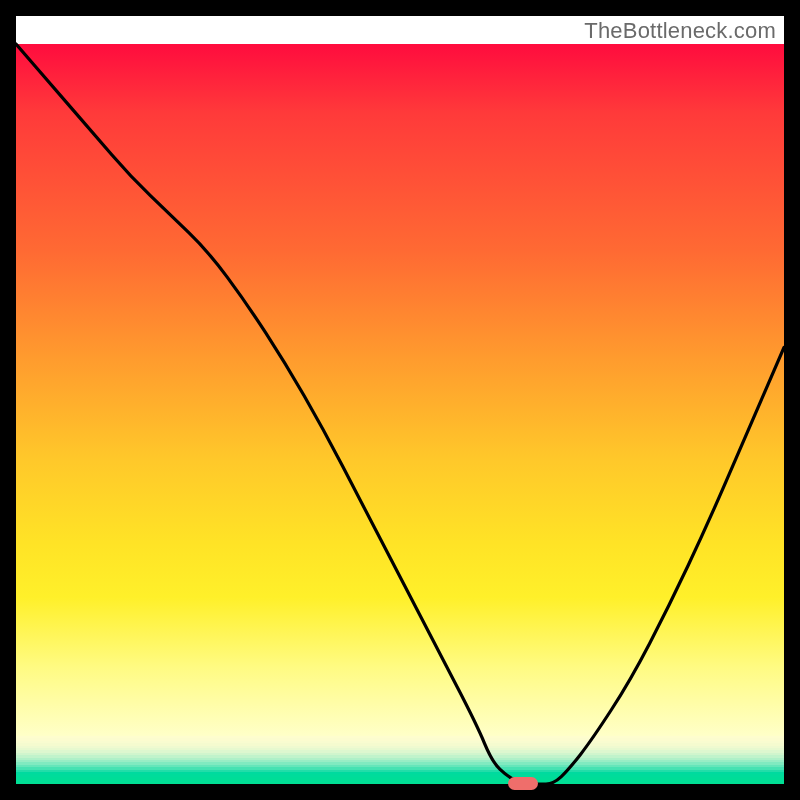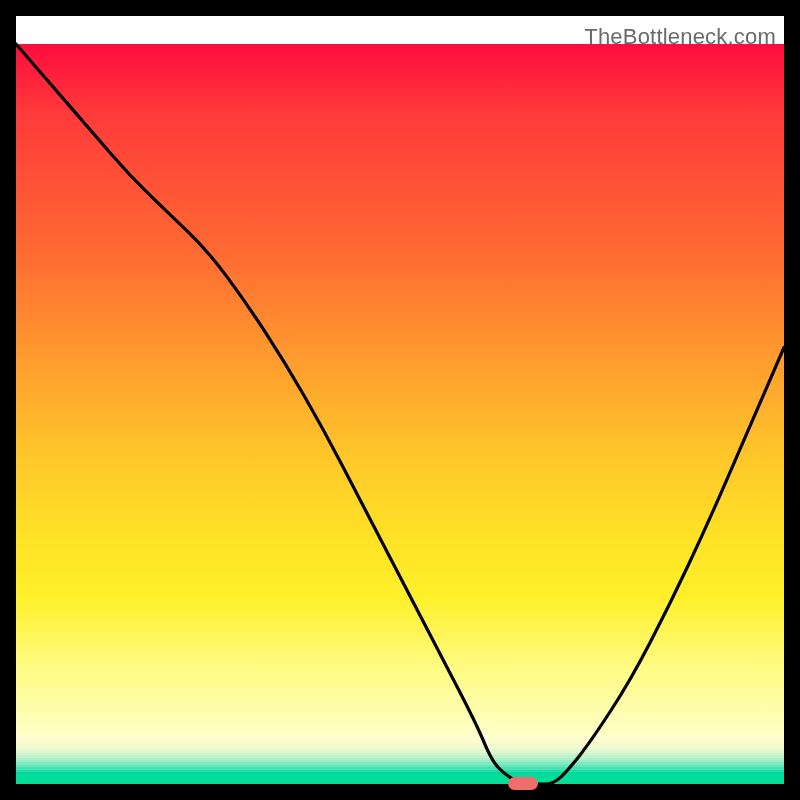--- a/index.html
+++ b/index.html
@@ -20,21 +20,21 @@
   .plot {
     position: absolute;
     left: 16px;
     top: 16px;
     width: 768px;
     height: 768px;
     background: #fff;
   }
   .watermark {
     position: absolute;
-    top: 8px;
+    top: 2px;
     right: 8px;
     color: #6a6a6a;
     font-size: 22px;
     font-weight: 500;
     letter-spacing: 0.2px;
     user-select: none;
   }
   .gradient {
     position: absolute;
     left: 0;

